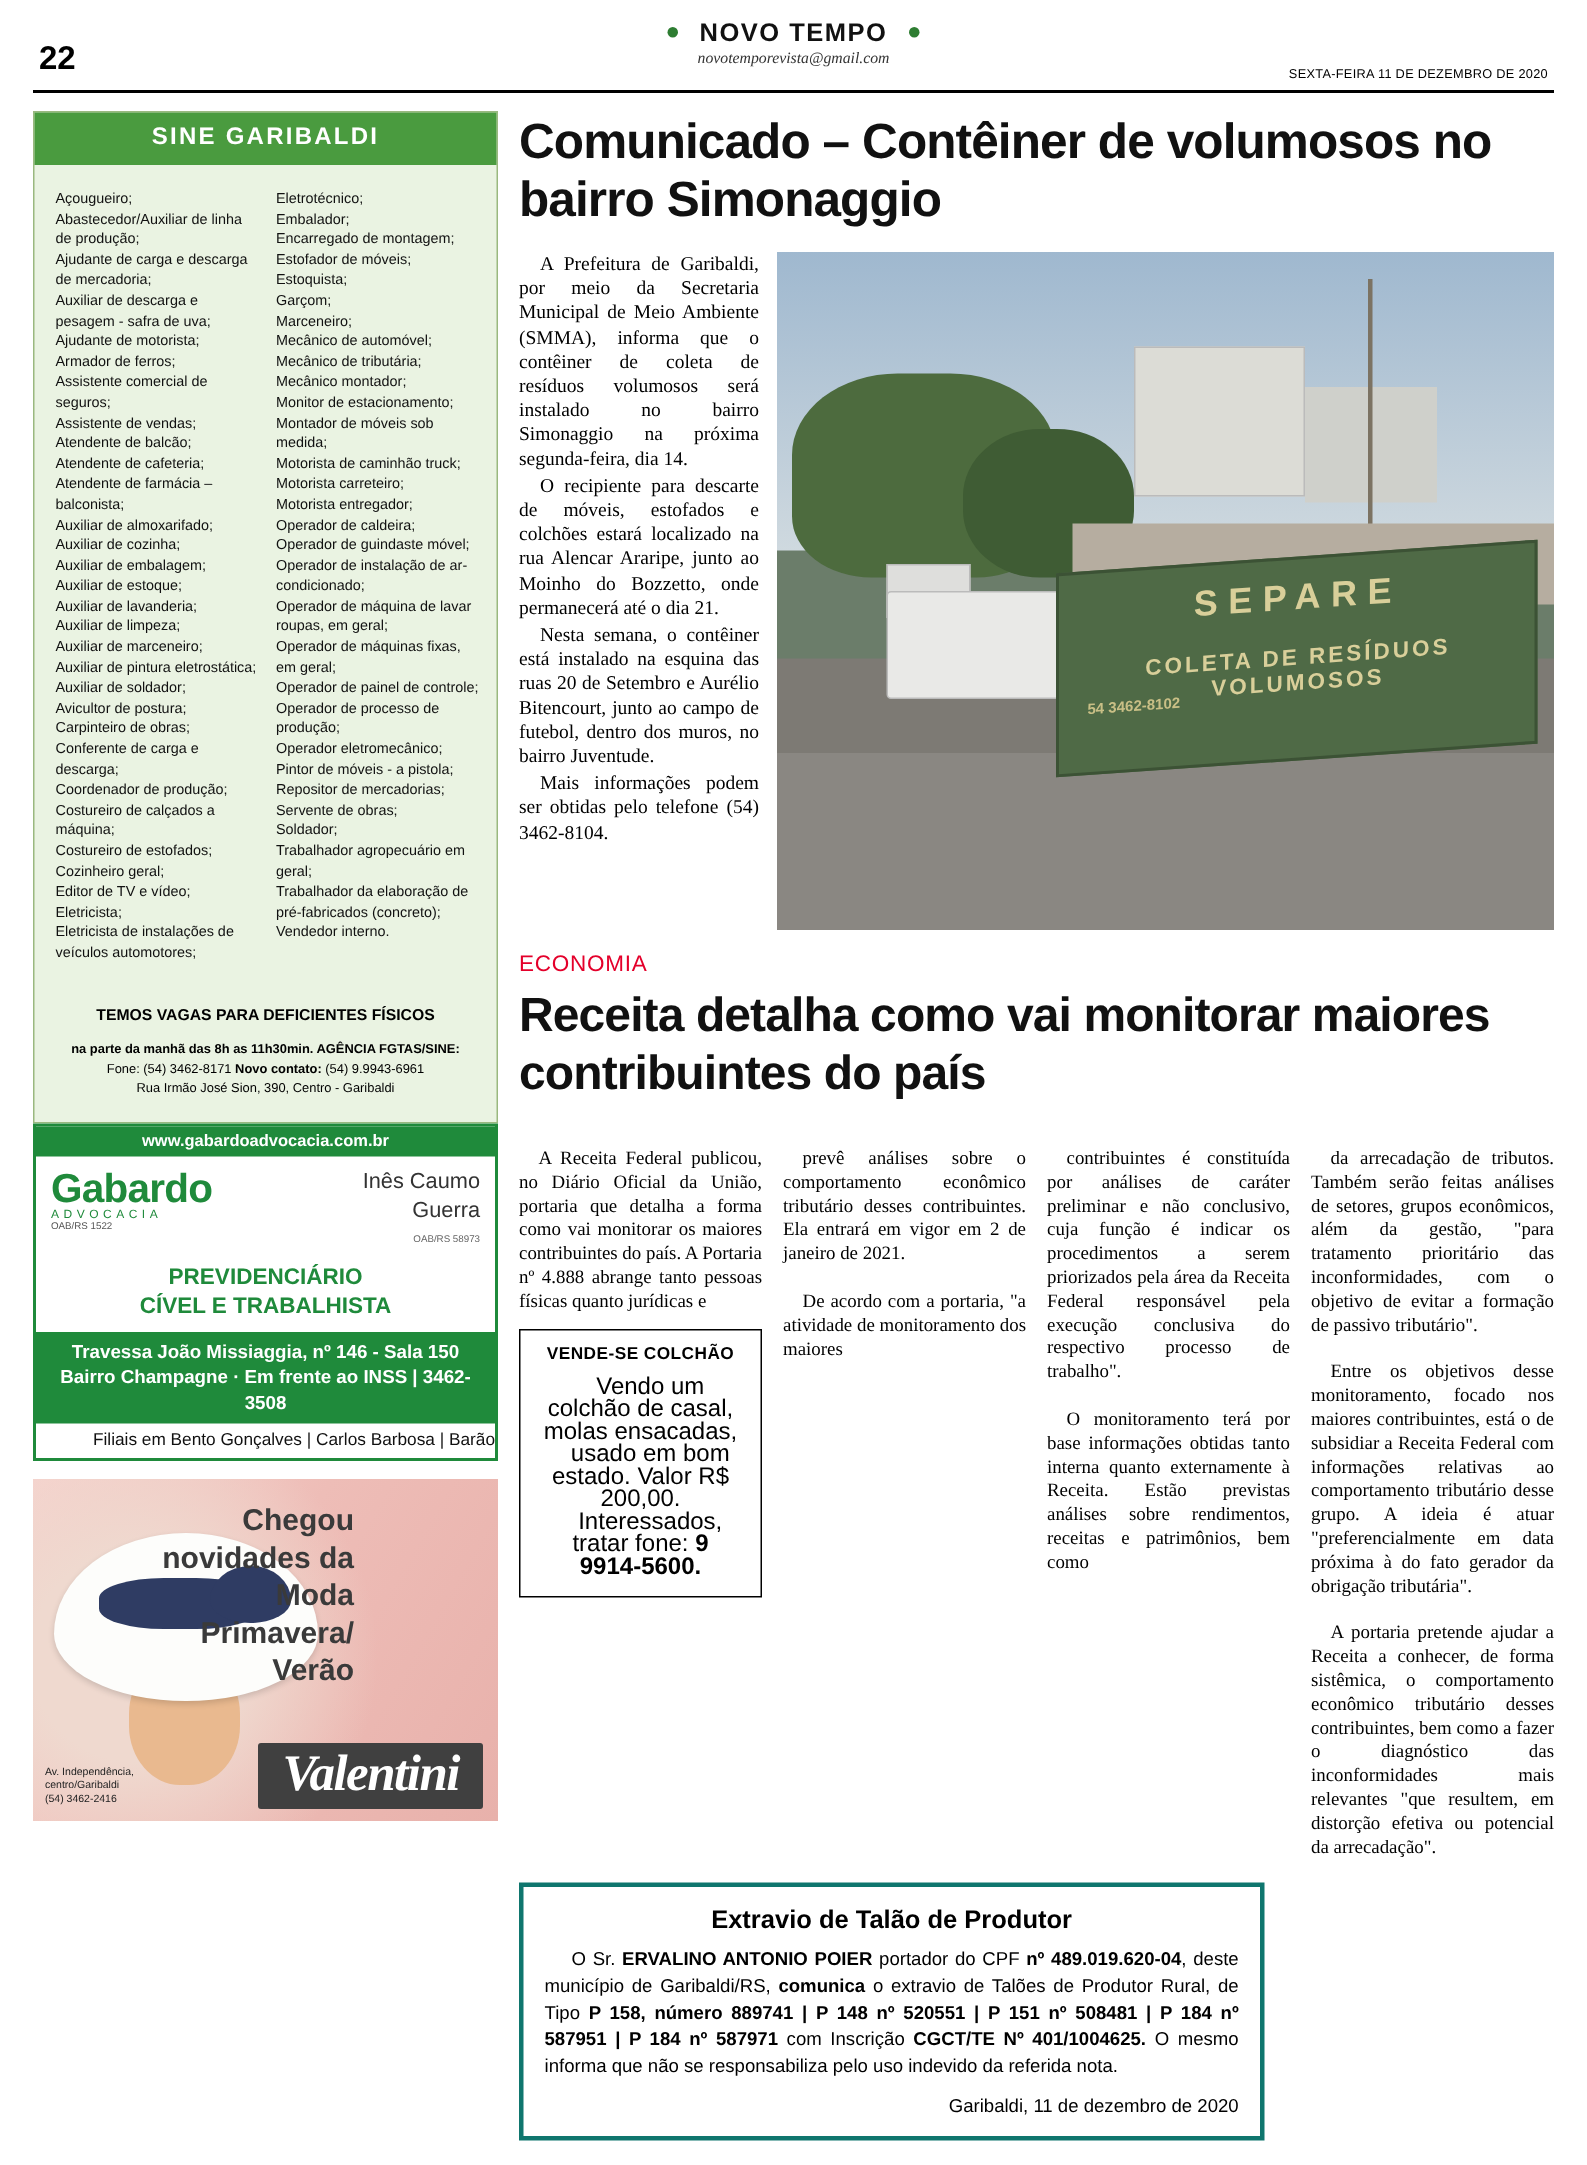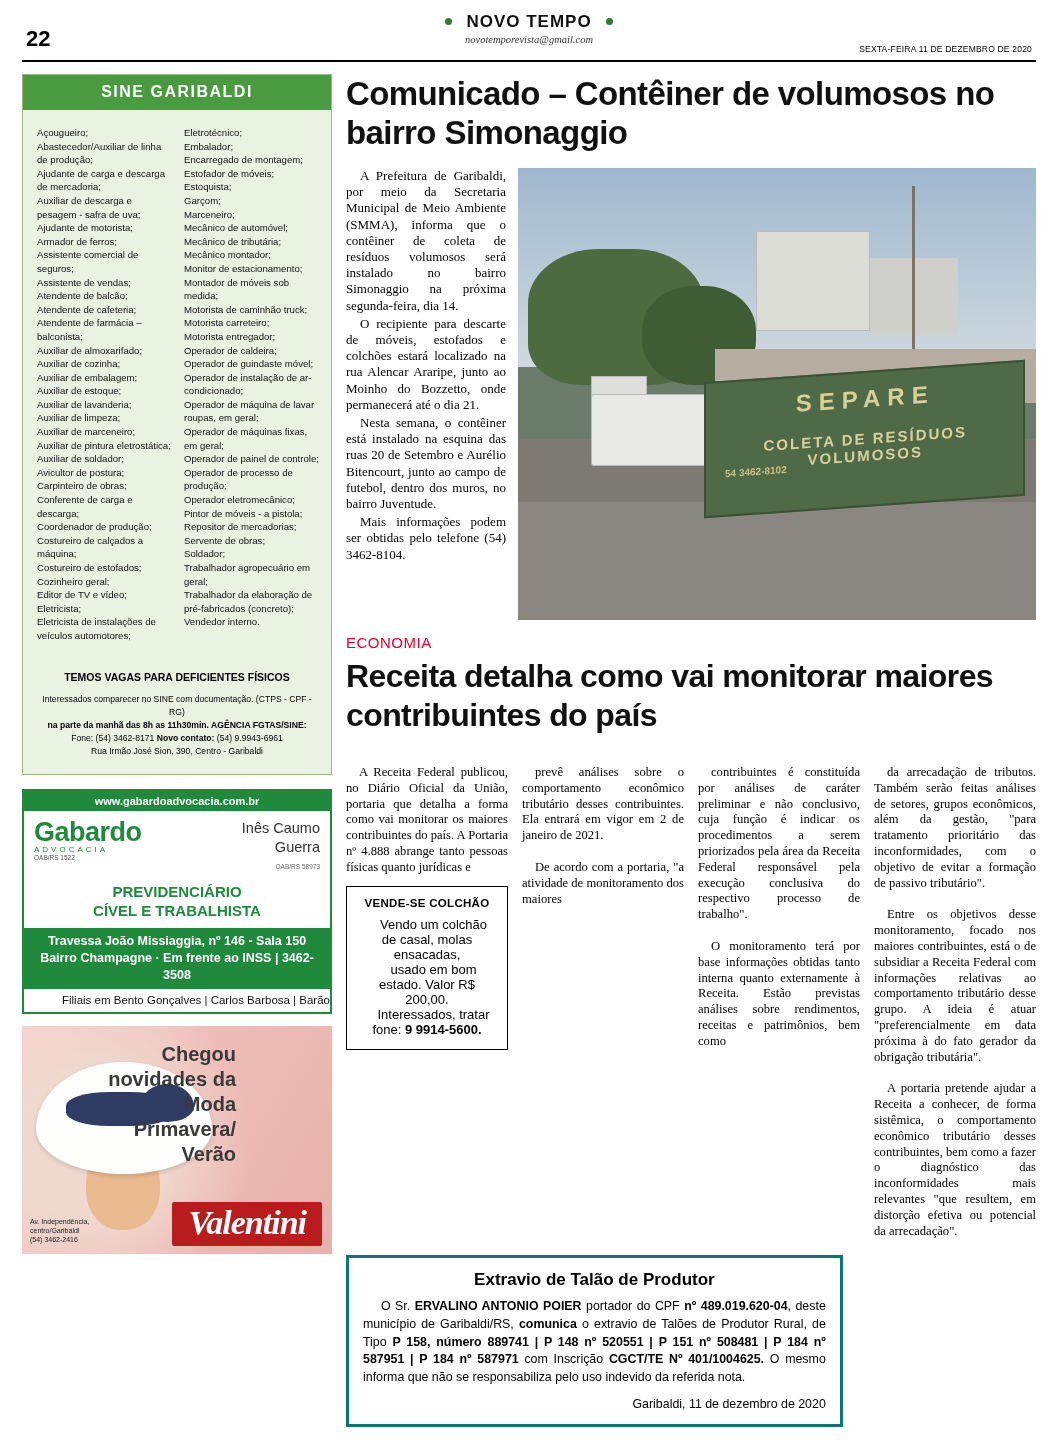--- a/index.html
+++ b/index.html
@@ -38,21 +38,21 @@
   .sine-header span { font-family:"Liberation Sans", sans-serif; font-weight:bold; font-size:16px; letter-spacing:1.5px; }
   .sine-cols { display:flex; padding:16px 12px 6px 14px; gap:12px; }
   .sine-cols ul { list-style:none; margin:0; padding:0; }
   .sine-cols li { font-family:"Liberation Sans", sans-serif; font-size:9.6px; line-height:13.6px; color:#111; }
   .sine-col { width:50%; }
   .sine-footline { text-align:center; font-family:"Liberation Sans", sans-serif; font-weight:bold; font-size:10.5px; margin:22px 10px 10px; }
   .sine-info { text-align:center; font-family:"Liberation Sans", sans-serif; font-size:8.6px; line-height:13px; padding:0 14px 16px; }
   .sine-info b { font-weight:bold; }
 
   
-  .gabardo { border:2px solid #1f8a3b; margin-top:14px; background:#fff; }
+  .gabardo { border:2px solid #1f8a3b; background:#fff; }
   .gab-url { background:#1f8a3b; color:#fff; text-align:center; font-family:"Liberation Sans", sans-serif; font-size:11px; font-weight:bold; padding:4px 0; }
   .gab-main { display:flex; padding:8px 10px 4px; }
   .gab-logo { flex:1; }
   .gab-logo .name { font-family:"Liberation Sans", sans-serif; font-weight:bold; font-size:27px; color:#1f8a3b; line-height:26px; letter-spacing:-.5px;}
   .gab-logo .sub { font-family:"Liberation Sans", sans-serif; font-size:8px; color:#1f8a3b; letter-spacing:3px; }
   .gab-logo .oab { font-family:"Liberation Sans", sans-serif; font-size:6.5px; color:#555; }
   .gab-names { text-align:right; font-family:"Liberation Sans", sans-serif; font-size:14.5px; color:#333; line-height:19px; }
   .gab-names .oab2 { font-size:6.5px; color:#666; }
   .gab-areas { text-align:center; font-family:"Liberation Sans", sans-serif; font-weight:bold; font-size:15px; color:#1f8a3b; line-height:19px; padding:2px 0 8px; }
   .gab-addr { background:#1f8a3b; color:#fff; text-align:center; font-family:"Liberation Sans", sans-serif; font-weight:bold; font-size:12.5px; line-height:17px; padding:5px 6px; }
@@ -62,21 +62,21 @@
   .valentini { margin-top:12px; height:228px; position:relative; overflow:hidden; background:#f2c9c6; }
   .val-bg { position:absolute; inset:0; background:
       radial-gradient(circle at 22% 52%, #efd9cf 0 26%, rgba(239,217,207,0) 60%),
       linear-gradient(120deg,#f6d2cd 0%, #eebdb7 45%, #e8b1ab 100%); }
   .val-hat { position:absolute; left:14px; top:36px; width:176px; height:112px; background:#fdfdfb; border-radius:50%/60% 60% 40% 40%; box-shadow:0 2px 4px rgba(0,0,0,.15); }
   .val-hat-band { position:absolute; left:44px; top:66px; width:108px; height:34px; background:#2f3c63; border-radius:40%; }
   .val-bow { position:absolute; left:118px; top:58px; width:54px; height:38px; background:#2f3c63; border-radius:50% 50% 50% 50%/60% 60% 40% 40%; }
   .val-face { position:absolute; left:64px; top:118px; width:74px; height:86px; background:#e9b98f; border-radius:45% 45% 46% 46%; }
   .val-hair { position:absolute; left:40px; top:120px; width:124px; height:108px; background:#4a2f22; border-radius:40% 40% 20% 20%; z-index:-1;}
   .val-txt { position:absolute; right:96px; top:16px; width:132px; text-align:right; font-family:"Liberation Sans", sans-serif; font-weight:bold; font-size:20px; line-height:25px; color:#3a3a3a; }
-  .val-logo { position:absolute; right:10px; bottom:8px; background:#b91c1c; color:#fff; font-family:"Liberation Serif", serif; font-style:italic; font-weight:bold; font-size:34px; padding:2px 16px 4px; border-radius:2px; letter-spacing:-1px;}
+  .val-logo { position:absolute; right:10px; bottom:8px; background:#404040; color:#fff; font-family:"Liberation Serif", serif; font-style:italic; font-weight:bold; font-size:34px; padding:2px 16px 4px; border-radius:2px; letter-spacing:-1px;}
   .val-addr { position:absolute; left:8px; bottom:10px; font-family:"Liberation Sans", sans-serif; font-size:7px; color:#222; line-height:9px; }
 
   
   .headline {
     font-family:"Liberation Sans", sans-serif;
     font-weight:bold; font-size:33px; line-height:39px;
     letter-spacing:-.6px; color:#111; margin:0 0 16px;
   }
   .lead-wrap { display:flex; gap:12px; }
   .lead-text { width:160px; flex:0 0 160px; }
@@ -104,21 +104,21 @@
     font-weight:bold; font-size:32px; line-height:39px;
     letter-spacing:-.6px; color:#111; margin:0 0 14px;
   }
   .four-cols { display:flex; gap:14px; }
   .four-cols .col { flex:1; }
   .four-cols p { margin:16px 0 2px; font-size:12.6px; line-height:15.8px; text-align:justify; text-indent:13px; }
 
   
   .box-ad { border:1px solid #000; padding:10px 12px 12px; margin-top:10px; }
   .box-ad h4 { margin:0 0 8px; text-align:center; font-family:"Liberation Sans", sans-serif; font-size:11.5px; font-weight:bold; letter-spacing:.3px; }
-  .box-ad p { margin:0; text-align:center; font-family:"Liberation Sans", sans-serif; font-size:13px; line-height:15px; }
+  .box-ad p { margin:0; text-align:center; font-family:"Liberation Sans", sans-serif; font-size:16px; line-height:15px; }
   .box-ad p b { font-weight:bold; }
 
   .extravio { border:3px solid #0f766e; margin-top:14px; padding:12px 14px 10px; }
   .extravio h3 { margin:0 0 8px; text-align:center; font-family:"Liberation Sans", sans-serif; font-size:17px; font-weight:bold; }
   .extravio p { margin:0; font-family:"Liberation Sans", sans-serif; font-size:12.4px; line-height:17.6px; text-align:justify; text-indent:18px; }
   .extravio p b { font-weight:bold; }
   .extravio .sign { text-align:right; margin-top:10px; text-indent:0; font-size:12.4px;}
 </style>
 </head>
 <body>
@@ -209,21 +209,20 @@
               <li>Servente de obras;</li>
               <li>Soldador;</li>
               <li>Trabalhador agropecuário em geral;</li>
               <li>Trabalhador da elaboração de pré-fabricados (concreto);</li>
               <li>Vendedor interno.</li>
             </ul>
           </div>
         </div>
         <div class="sine-footline">TEMOS VAGAS PARA DEFICIENTES FÍSICOS</div>
         <div class="sine-info">
-          <div>Interessados comparecer no SINE com documentação. (CTPS - CPF - RG)</div>
           <div><b>na parte da manhã das 8h as 11h30min. AGÊNCIA FGTAS/SINE:</b></div>
           <div><span>Fone: (54) 3462-8171 </span><b>Novo contato:</b><span> (54) 9.9943-6961</span></div>
           <div>Rua Irmão José Sion, 390, Centro - Garibaldi</div>
         </div>
       </div>
 
       <div class="gabardo">
         <div class="gab-url">www.gabardoadvocacia.com.br</div>
         <div class="gab-main">
           <div class="gab-logo">

